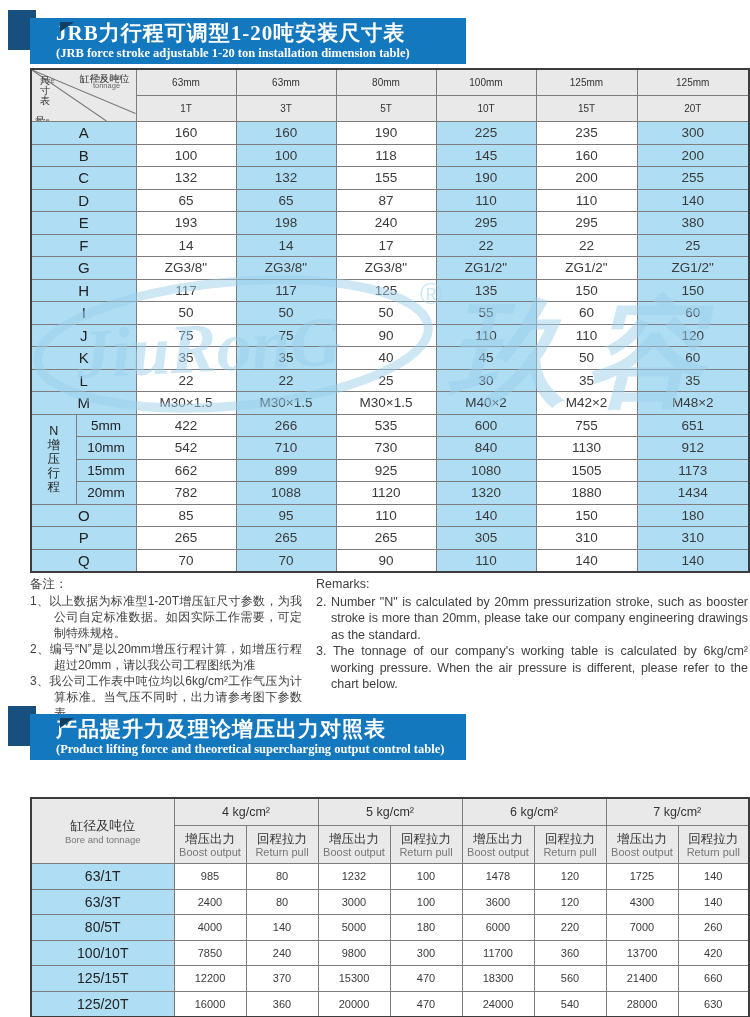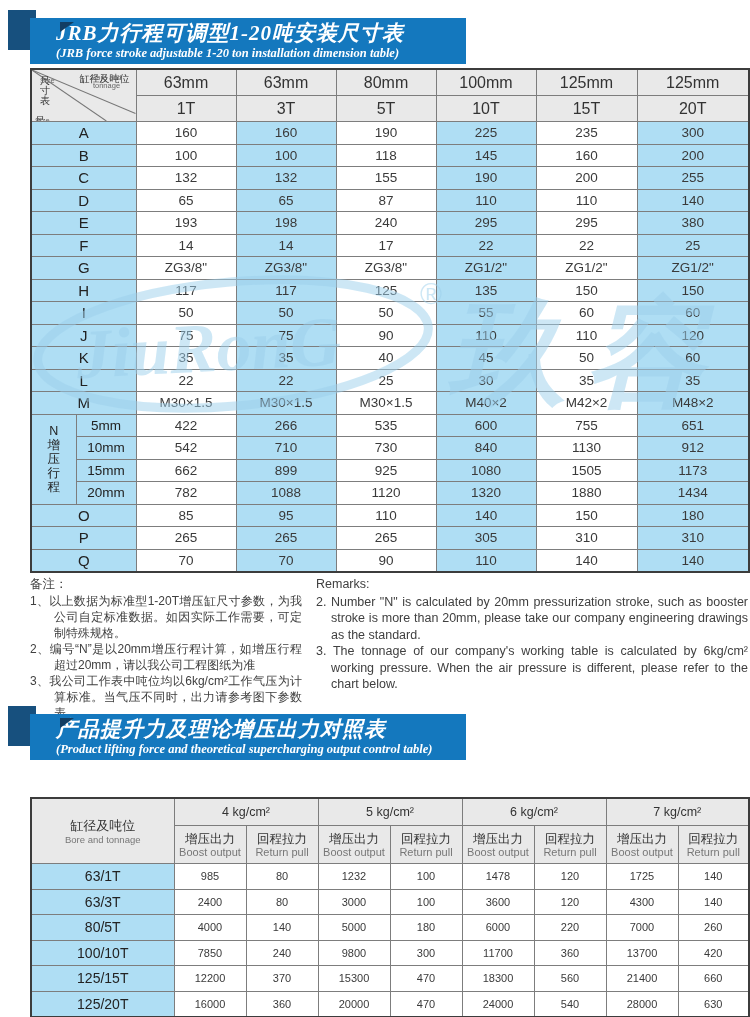--- a/index.html
+++ b/index.html
@@ -1,39 +1,39 @@
 <!DOCTYPE html>
 <html><head>
 <meta charset="utf-8">
 <style>
   html,body{margin:0;padding:0;background:#fff;}
   .page{position:relative;width:750px;height:1017px;background:#ffffff;overflow:hidden;
         font-family:"Liberation Sans","DejaVu Sans",sans-serif;color:#3a3a3a;}
 
   
-  .banner{position:absolute;left:0;width:500px;height:62px;font-style:italic;}
+  .banner{position:absolute;left:0;width:500px;height:62px;}
   .banner .sq{position:absolute;left:8px;top:0;width:28px;height:40px;background:#17507e;}
   .banner .fold{position:absolute;left:30px;top:4px;width:0;height:0;
                 border-left:14px solid #123e63;border-bottom:10px solid transparent;}
   .banner .band{position:absolute;left:30px;top:8px;width:436px;height:46px;background:#1478be;
                 color:#fff;box-sizing:border-box;padding:3px 6px 0 26px;
                 font-family:"Liberation Serif","DejaVu Serif",serif;font-weight:bold;}
   .banner .zh{font-size:21px;line-height:25px;letter-spacing:1px;white-space:nowrap;}
   .banner .en{font-size:12.5px;line-height:15px;white-space:nowrap;}
   #banner1{top:10px;} #banner2{top:706px;}
 
   
   table{border-collapse:collapse;table-layout:fixed;position:absolute;left:30px;
         border:2px solid #3c3c3c;background:#fff;}
   th,td{border:1px solid #7d7d7d;text-align:center;vertical-align:middle;
         padding:0;font-weight:normal;overflow:hidden;}
 
   
   .t1{top:68px;width:718px;}
-  .t1 .hdr{background:#e9e9e9;font-size:16px;color:#333;height:25px;}
+  .t1 .hdr{background:#e9e9e9;font-size:10px;color:#333;height:25px;}
   .t1 td{font-size:13.5px;height:21.5px;background:#fff;}
   .t1 td.alt{background:#afdef4;}
   .t1 th.rowlab{background:#afdef4;font-size:15px;color:#222;}
   .t1 th.sublab{background:#afdef4;font-size:13.5px;color:#222;}
   .t1 th.nlab{background:#afdef4;font-size:12.5px;line-height:14px;color:#222;}
   .t1 th.corner{background:#e9e9e9;position:relative;padding:0;}
   .corner .c-svg{position:absolute;left:0;top:0;width:100%;height:100%;}
   .corner span{position:absolute;display:block;line-height:10px;}
   .corner .zh{font-size:10px;color:#333;}
   .corner .en{font-size:7.5px;color:#666;}

